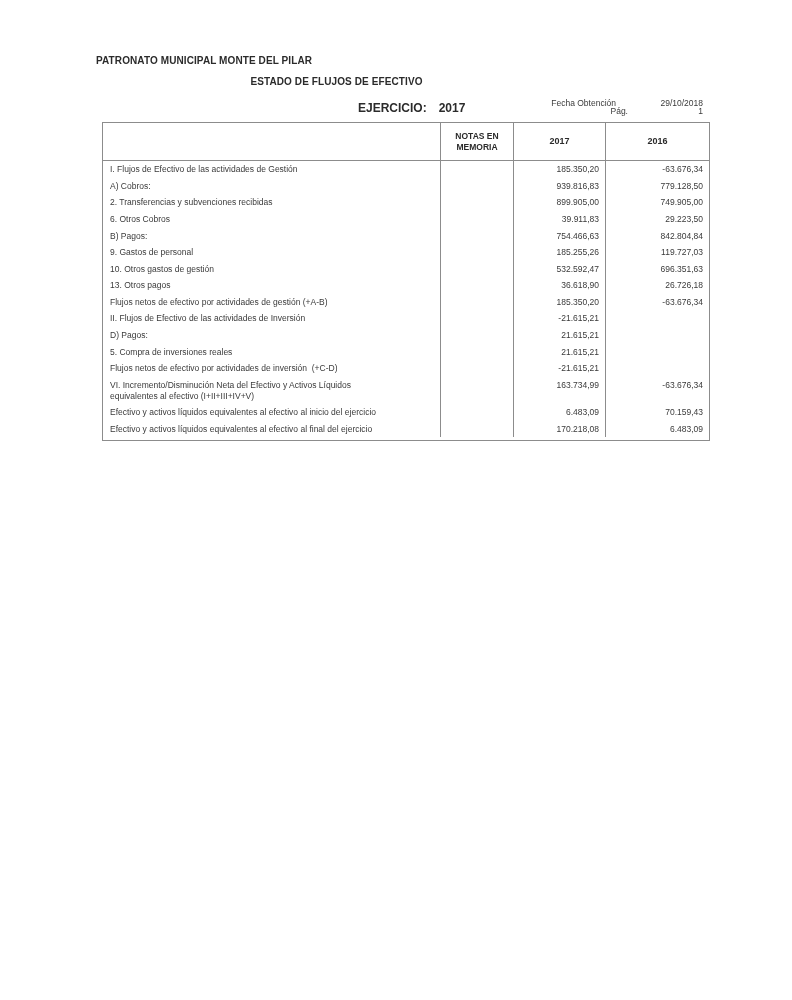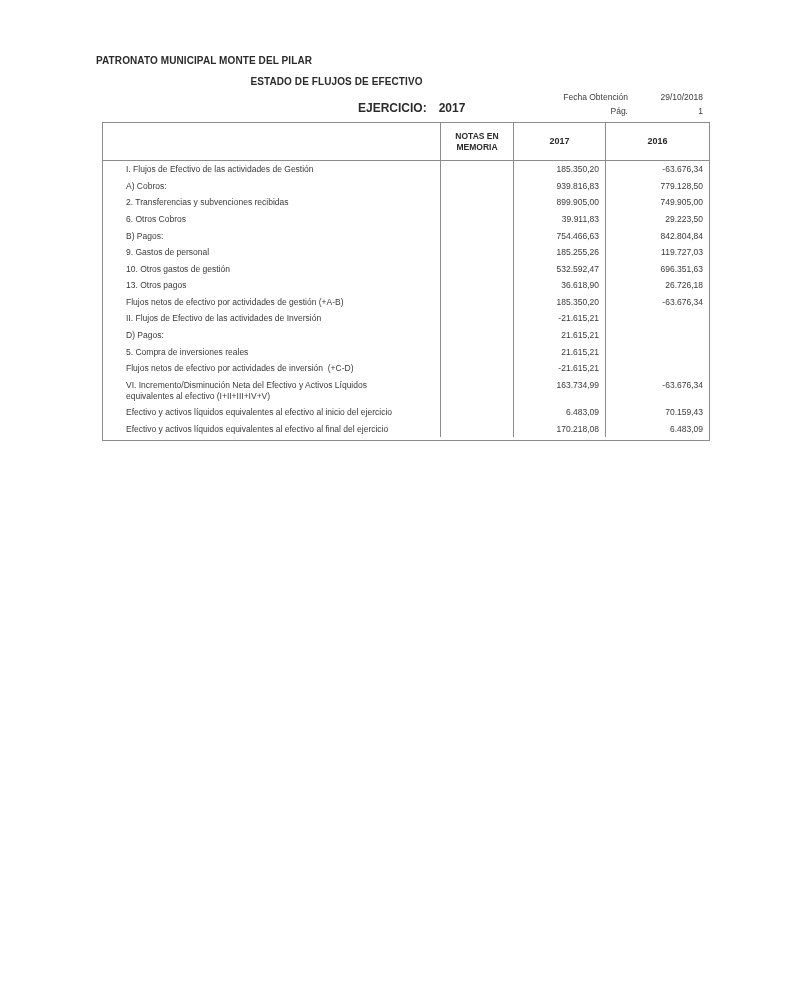--- a/index.html
+++ b/index.html
@@ -20,21 +20,21 @@
   .doc-title {
     position: absolute; left: 0; top: 76px; width: 673px;
     text-align: center; font-size: 10px; font-weight: bold; color: #2b2b2b;
     letter-spacing: 0.1px;
   }
   .meta-row {
     position: absolute; right: 89px;
     display: flex; justify-content: flex-end; align-items: baseline;
     font-size: 8.5px; color: #3a3a3a;
   }
-  .meta-fecha { top: 92px; }
+  .meta-fecha { top: 98px; gap: 12px; }
   .meta-pag { top: 106px; margin-left: 10px; }
   .meta-value { width: 75px; text-align: right; }
   .ejercicio {
     position: absolute; left: 358px; top: 101px;
     display: flex; gap: 12px;
     font-size: 12px; font-weight: bold; color: #2b2b2b;
   }
   .cf-table {
     position: absolute; left: 102px; top: 122px; width: 608px;
     border: 1px solid #8c8c8c;
@@ -56,21 +56,21 @@
   .t-head .c.year { font-size: 9px; }
   .t-head .c + .c, .t-row .c + .c { border-left: 1px solid #8c8c8c; }
   .t-body { padding-bottom: 3px; }
   .t-row { display: grid; grid-template-columns: 337px 73px 92px 104px; }
   .t-row .c {
     padding: 3.2px 6px 2.4px;
     font-size: 8.5px; line-height: 11px;
     box-sizing: border-box;
     color: #3a3a3a;
   }
-  .t-row .c.desc { padding-left: 7px; padding-right: 4px; white-space: pre-line; margin-left: 16px; }
+  .t-row .c.desc { padding-left: 7px; padding-right: 4px; white-space: pre-line; }
   .t-row .c.num { text-align: right; }
 </style>
 </head>
 <body>
 
 <div class="page">
 
   <div class="company">PATRONATO MUNICIPAL MONTE DEL PILAR</div>
 
   <div class="doc-title">ESTADO DE FLUJOS DE EFECTIVO</div>

